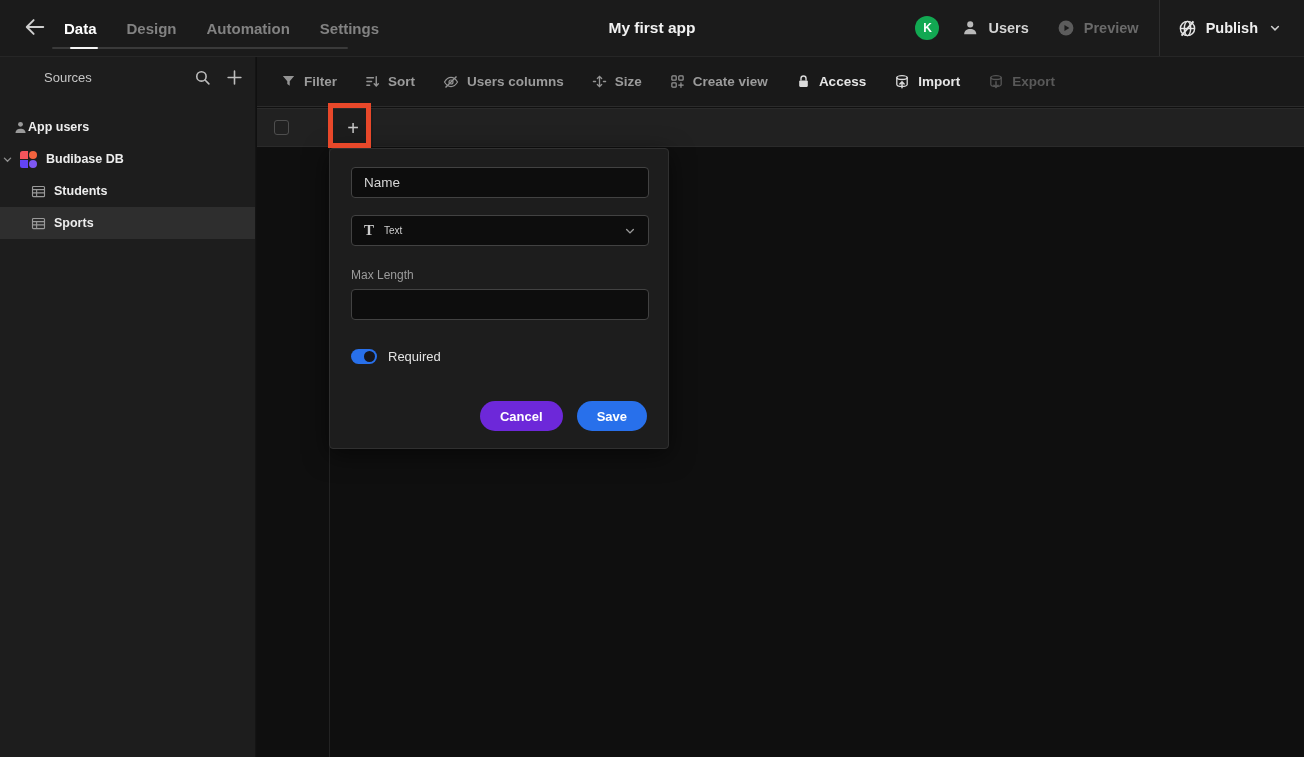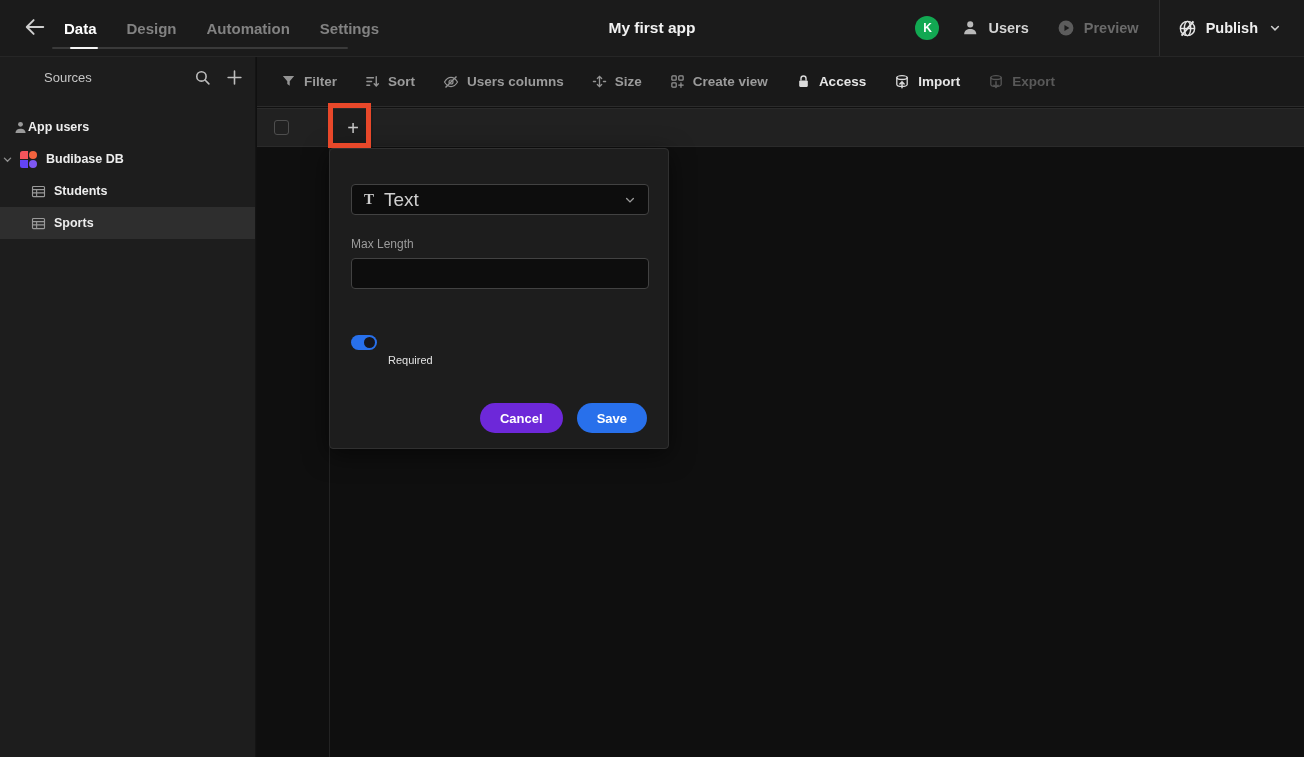--- a/index.html
+++ b/index.html
@@ -76,28 +76,28 @@
   .popover { position:absolute; left:329px; top:148px; width:340px; height:301px; background:#1d1d1d;
              border:1px solid #303030; border-radius:4px; box-shadow:0 6px 24px rgba(0,0,0,.55);
              z-index:40; padding:18px 21px 22px 21px; }
   .field-input { width:298px; height:31px; background:#0d0d0d; border:1px solid #424242; border-radius:4px;
                  color:#e4e4e4; font-size:13.5px; padding:0 12px; outline:none;
                  font-family:"Liberation Sans","DejaVu Sans",sans-serif; }
   .field-input::placeholder { color:#d6d6d6; opacity:1; }
   .type-select { margin-top:17px; width:298px; height:31px; background:#0d0d0d; border:1px solid #424242;
                  border-radius:4px; display:flex; align-items:center; padding:0 12px; cursor:pointer; }
   .type-t { font-family:"Liberation Serif","DejaVu Serif",serif; font-weight:700; font-size:15px; color:#cccccc; }
-  .type-label { margin-left:10px; font-size:19px; color:#cfcfcf; flex:1; }
+  .type-label { margin-left:10px; font-size:10px; color:#cfcfcf; flex:1; }
   .type-chev { color:#9a9a9a; }
   .maxlen-label { margin-top:22px; font-size:12px; color:#9b9b9b; }
   .maxlen-input { margin-top:7px; }
   .toggle-row { margin-top:29px; display:flex; align-items:center; gap:11px; }
   .switch { width:26px; height:15px; border-radius:8px; background:#2870eb; position:relative; cursor:pointer; }
   .switch .knob { position:absolute; right:2px; top:2px; width:11px; height:11px; border-radius:50%; background:#16161c; }
-  .toggle-label { font-size:11px; color:#e2e2e2;margin-top:36px; }
+  .toggle-label { font-size:13px; color:#e2e2e2; }
   .popover-actions { margin-top:37px; display:flex; justify-content:flex-end; gap:14px; }
   .btn { height:30px; border:none; border-radius:16px; padding:0 20px; font-size:13px; font-weight:700;
          color:#ffffff; cursor:pointer; font-family:"Liberation Sans","DejaVu Sans",sans-serif; }
   .btn.secondary { background:#6d28d9; }
   .btn.primary { background:#2870eb; }
 </style>
 </head>
 <body>
 
 <div id="app">
@@ -303,20 +303,21 @@
   <div class="grid-header">
     <div class="row-checkbox"></div>
     <div class="add-col-btn">+</div>
   </div>
 
   <div class="grid-body">
     <div class="grid-vline"></div>
   </div>
 
   <div class="popover">
+    <input class="field-input" placeholder="Name" style="">
     <div class="type-select">
       <span class="type-t">T</span>
       <span class="type-label">Text</span>
       <span class="type-chev">
         <svg width="12" height="12" viewBox="0 0 16 16" fill="none" stroke="currentColor" stroke-width="1.8" stroke-linecap="round">
             <path d="M3.5 6 L8 10.5 L12.5 6"></path>
           </svg>
       </span>
     </div>
     <div class="maxlen-label">Max Length</div>

